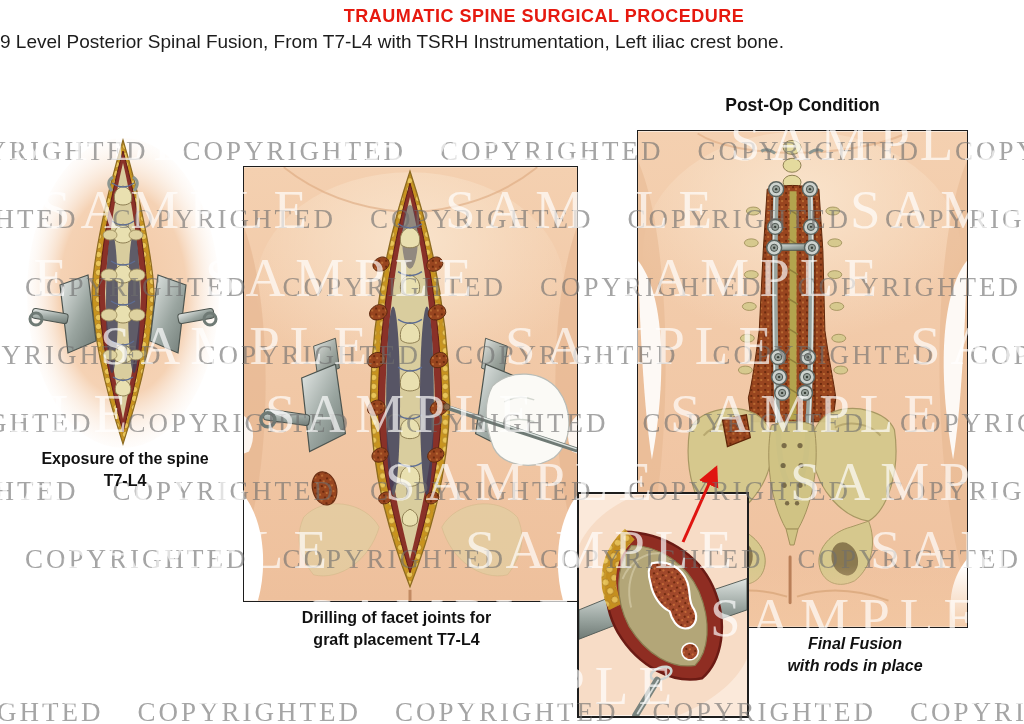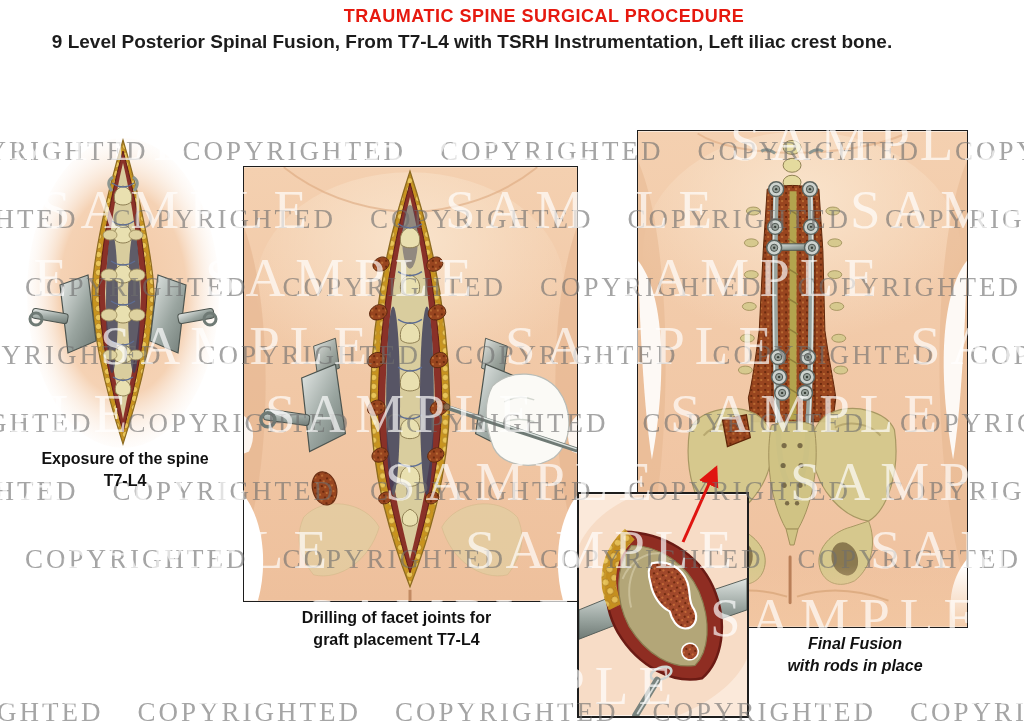--- a/index.html
+++ b/index.html
@@ -1,21 +1,21 @@
 <!DOCTYPE html>
 <html><head>
 <meta charset="utf-8">
 <style>
   html,body{margin:0;padding:0;background:#fff;}
   #page{position:relative;width:1024px;height:724px;background:#fff;overflow:hidden;
         font-family:"Liberation Sans",sans-serif;}
   .hdr-title{position:absolute;left:0;top:6px;width:1024px;text-align:center;
              font-size:18px;font-weight:bold;letter-spacing:0.5px;padding-left:32px;}
-  .hdr-sub{position:absolute;left:0;top:31px;width:944px;text-align:center;
-           font-size:19px;font-weight:bold;color:#1c1c1c;}
+  .hdr-sub{position:absolute;left:0;top:31px;width:944px;text-align:left;
+           font-size:19px;font-weight:normal;color:#1c1c1c;}
   .caption{position:absolute;text-align:center;font-weight:bold;color:#111;
            font-size:16px;line-height:1.35;z-index:9;}
   .panel{position:absolute;border:1.5px solid #1d1d1d;background:#fff;box-sizing:border-box;}
   .panel svg,.figure svg{display:block;width:100%;height:100%;}
   .figure{position:absolute;}
   .wm-row{position:absolute;white-space:nowrap;pointer-events:none;
           font-family:"Liberation Serif",serif;}
   .wm-gray span{margin-right:34px;}
   .wm-gray{font-size:27px;letter-spacing:3px;}
   .wm-white span{margin-right:128px;}
@@ -240,20 +240,21 @@
 
       <ellipse cx="81" cy="323" rx="12" ry="17" fill="url(#rustM)" stroke="#6b3015" stroke-width="1.2" transform="rotate(-15 81 323)"></ellipse>
     </svg>
   </div>
 
   <div class="caption" style="left:249px;top:607px;width:295px;">
     <div>Drilling of facet joints for</div>
     <div>graft placement T7-L4</div>
   </div>
 
+  <div class="caption" style="left:637px;top:94px;width:331px;font-size:17.5px;">Post-Op Condition</div>
 
   <div class="panel" style="left:637px;top:130px;width:331px;height:498px;z-index:3;">
     <svg viewBox="0 0 331 498" xmlns="http://www.w3.org/2000/svg">
       <defs>
         <linearGradient id="skinR" x1="0" y1="0" x2="0" y2="1">
           <stop offset="0%" stop-color="#f4d0b0"></stop>
             <stop offset="100%" stop-color="#efc19e"></stop>
         </linearGradient>
         <radialGradient id="skinHiR" cx="50%" cy="28%" r="60%">
           <stop offset="0%" stop-color="#f9e3cb"></stop>

